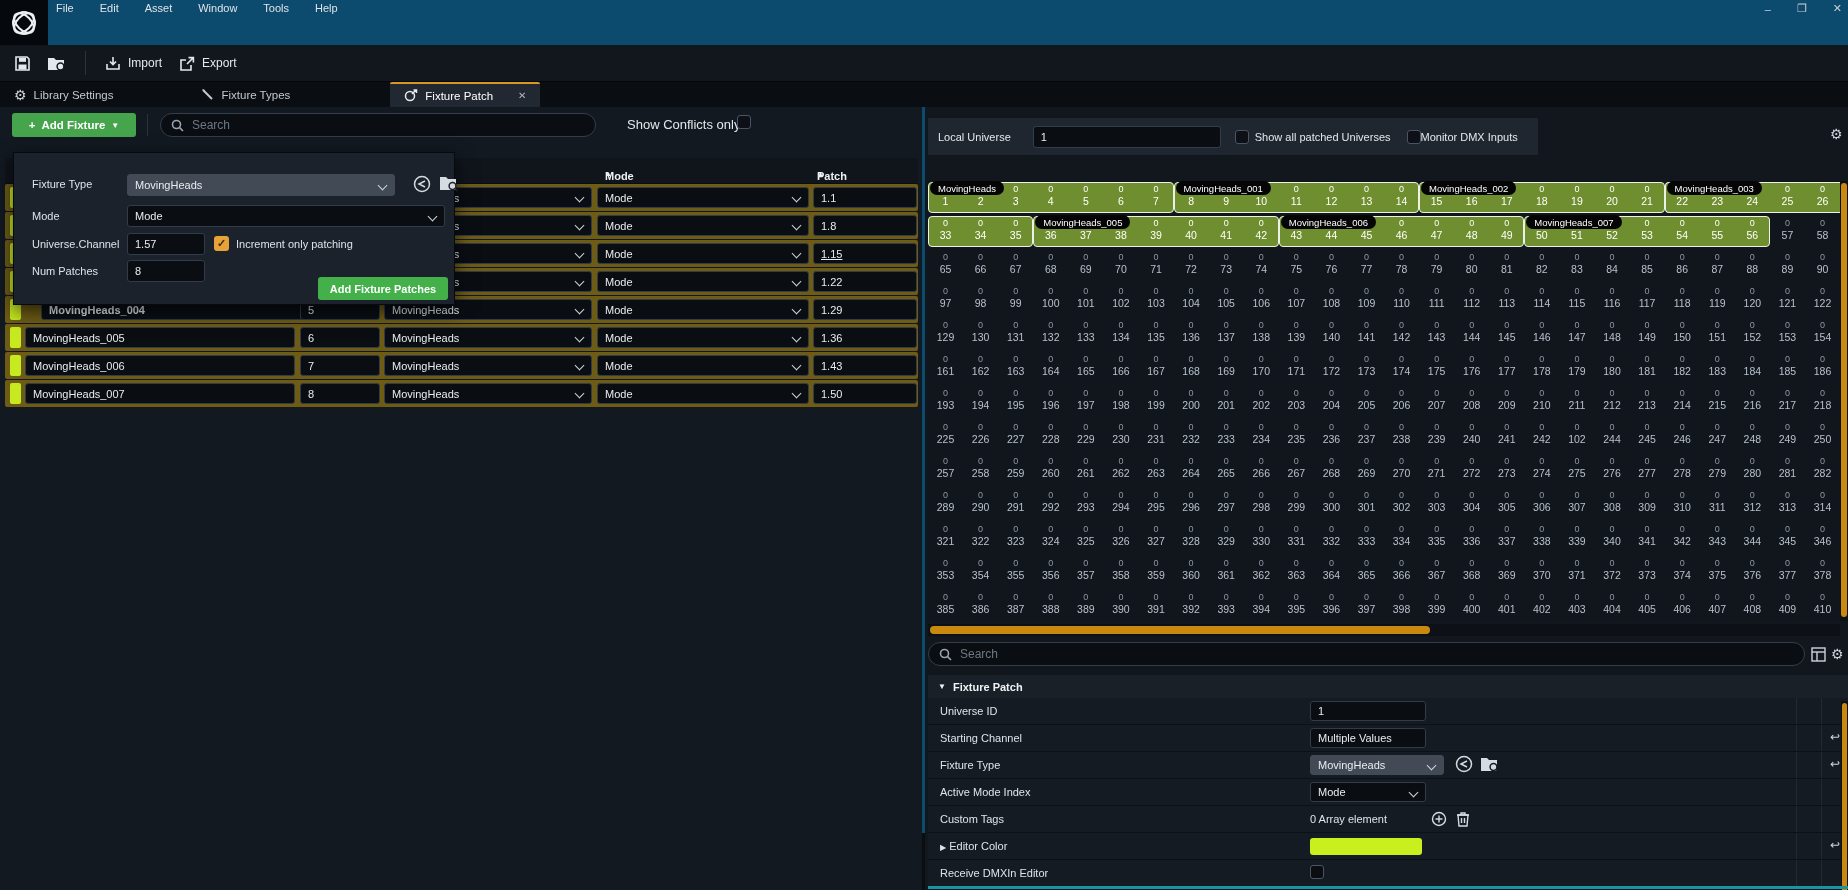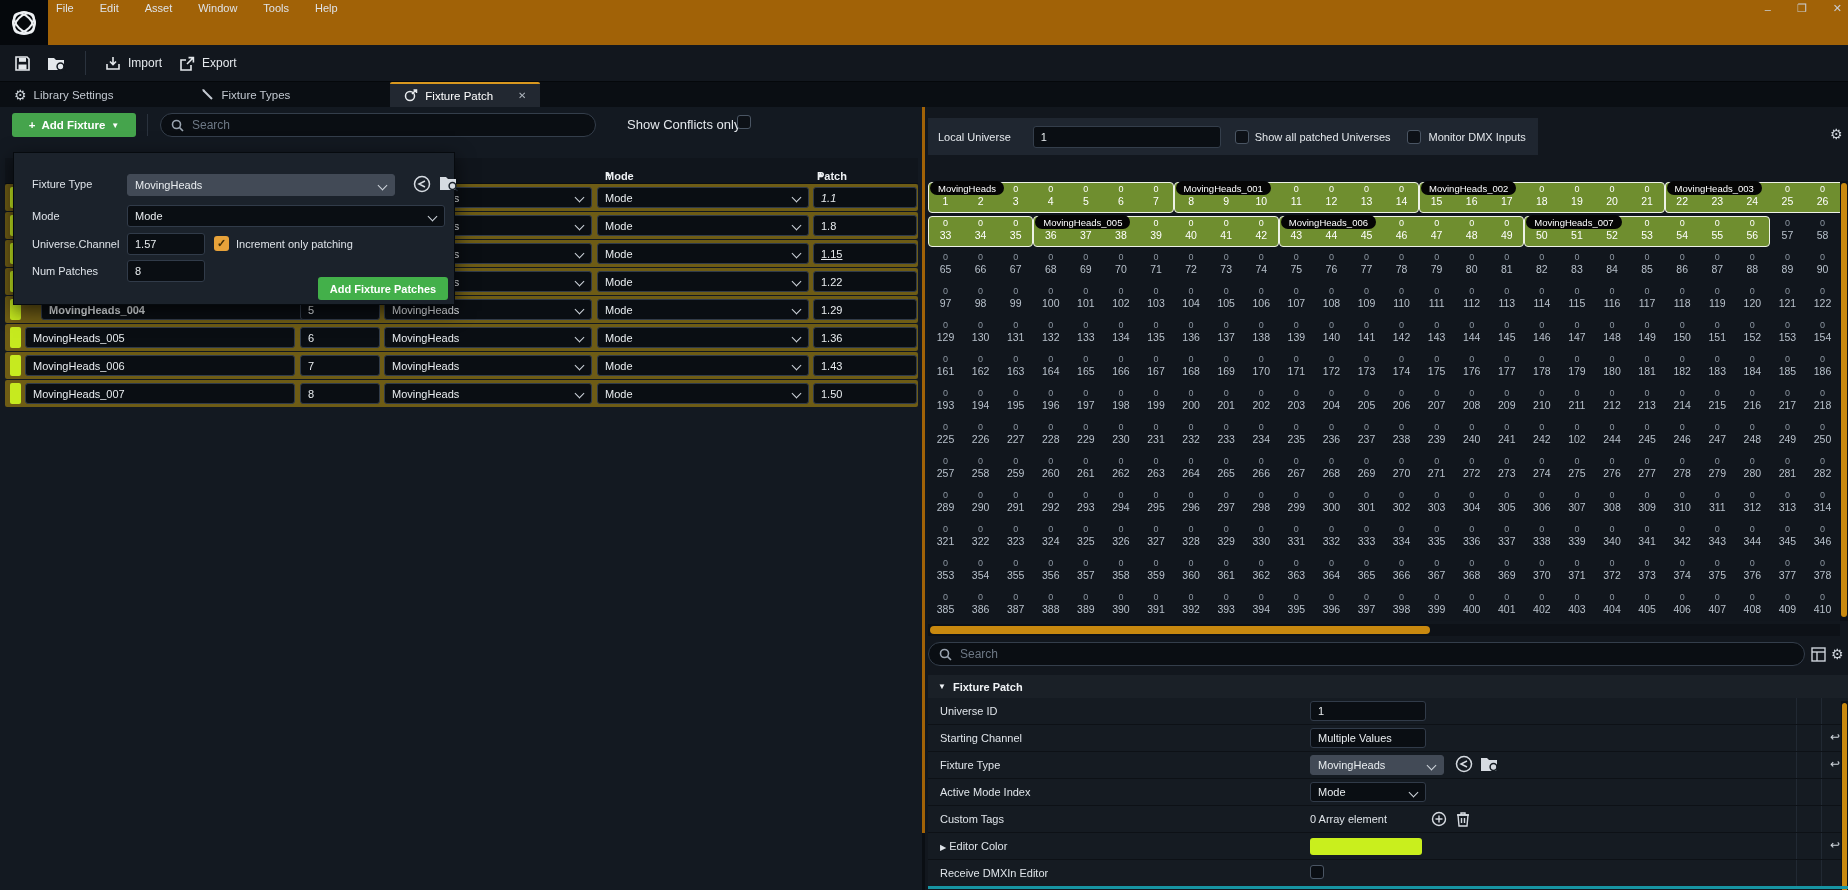--- a/index.html
+++ b/index.html
@@ -1,18 +1,18 @@
 <!DOCTYPE html>
 <html><head>
 <meta charset="utf-8">
 <style>
   * { margin:0; padding:0; box-sizing:border-box; }
   html,body { width:1848px; height:890px; overflow:hidden; background:#0a0e13;
     font-family:"Liberation Sans", sans-serif; -webkit-font-smoothing:antialiased; }
-  .app { position:absolute; inset:0; width:1848px; height:833px; background:#a16207; color:#e8ebee; }
+  .app { position:absolute; inset:0; width:1848px; height:833px; background:#0c4a6e; color:#e8ebee; }
   .abs { position:absolute; }
 
   
   .logo { left:0; top:0; width:48px; height:45px; background:#05080c; display:flex; align-items:center; justify-content:center; }
   .menubar { left:52px; top:0; height:16px; display:flex; gap:26px; align-items:center; padding-left:4px; font-size:11px; color:#dfe3e8; }
   .menubar span { cursor:default; }
   .wincontrols { right:6px; top:2px; display:flex; gap:26px; color:#c9ced4; font-size:11px; align-items:center; }
   .asset-tab { left:58px; top:15px; height:30px; width:170px; background:#1d242d; border-radius:5px 5px 0 0;
     display:flex; align-items:center; gap:24px; padding:0 10px; font-size:11px; color:#fff;margin-top:48px; }
   .asset-dot { width:10px; height:10px; border:2px solid #3fae4a; border-radius:50%; background:#11400f; }
@@ -236,21 +236,21 @@
           <div class="fld" style="left: 20px; width: 270px;">MovingHeads</div>
           <div class="fld" style="left: 295px; width: 80px;">1</div>
           <div class="fld" style="left: 379px; width: 208px;">
             <span>MovingHeads</span>
             <span class="chev"></span>
           </div>
           <div class="fld" style="left: 592px; width: 212px;">
             <span>Mode</span>
             <span class="chev"></span>
           </div>
-          <div class="fld" style="left: 808px; width: 104px; font-style: italic;">1.1</div>
+          <div class="fld" style="left: 808px; width: 104px;">1.1</div>
         </div>
         <div class="frow" style="top: 105px;">
           <div class="swatch"></div>
           <div class="fld" style="left: 20px; width: 270px;">MovingHeads_001</div>
           <div class="fld" style="left: 295px; width: 80px;">2</div>
           <div class="fld" style="left: 379px; width: 208px;">
             <span>MovingHeads</span>
             <span class="chev"></span>
           </div>
           <div class="fld" style="left: 592px; width: 212px;">
@@ -387,21 +387,21 @@
 
   <div class="abs right-panel">
     <div class="abs rheader">
       <span style="margin-left:10px">Local Universe</span>
       <div class="rinput" style="width:188px; margin-left:22px;">
         <span>1</span>
       </div>
       <div class="cb" style="margin-left:14px"></div>
       <span style="margin-left:6px">Show all patched Universes</span>
       <div class="cb" style="margin-left:16px"></div>
-      <span style="margin-left:8px">Monitor DMX Inputs</span>
+      <span style="margin-left:0">Monitor DMX Inputs</span>
     </div>
     <span class="abs gear" style="left:905px; top:20px;">⚙</span>
 
 
     <div class="abs ugrid" id="ugrid">
         <div class="urow">
           <div class="patchbox" style="left: 0%; width: 26.9231%;"></div>
           <div class="patchbox" style="left: 26.9231%; width: 26.9231%;"></div>
           <div class="patchbox" style="left: 53.8462%; width: 26.9231%;"></div>
           <div class="patchbox clipr" style="left: 80.7692%; width: 19.5308%;"></div>

